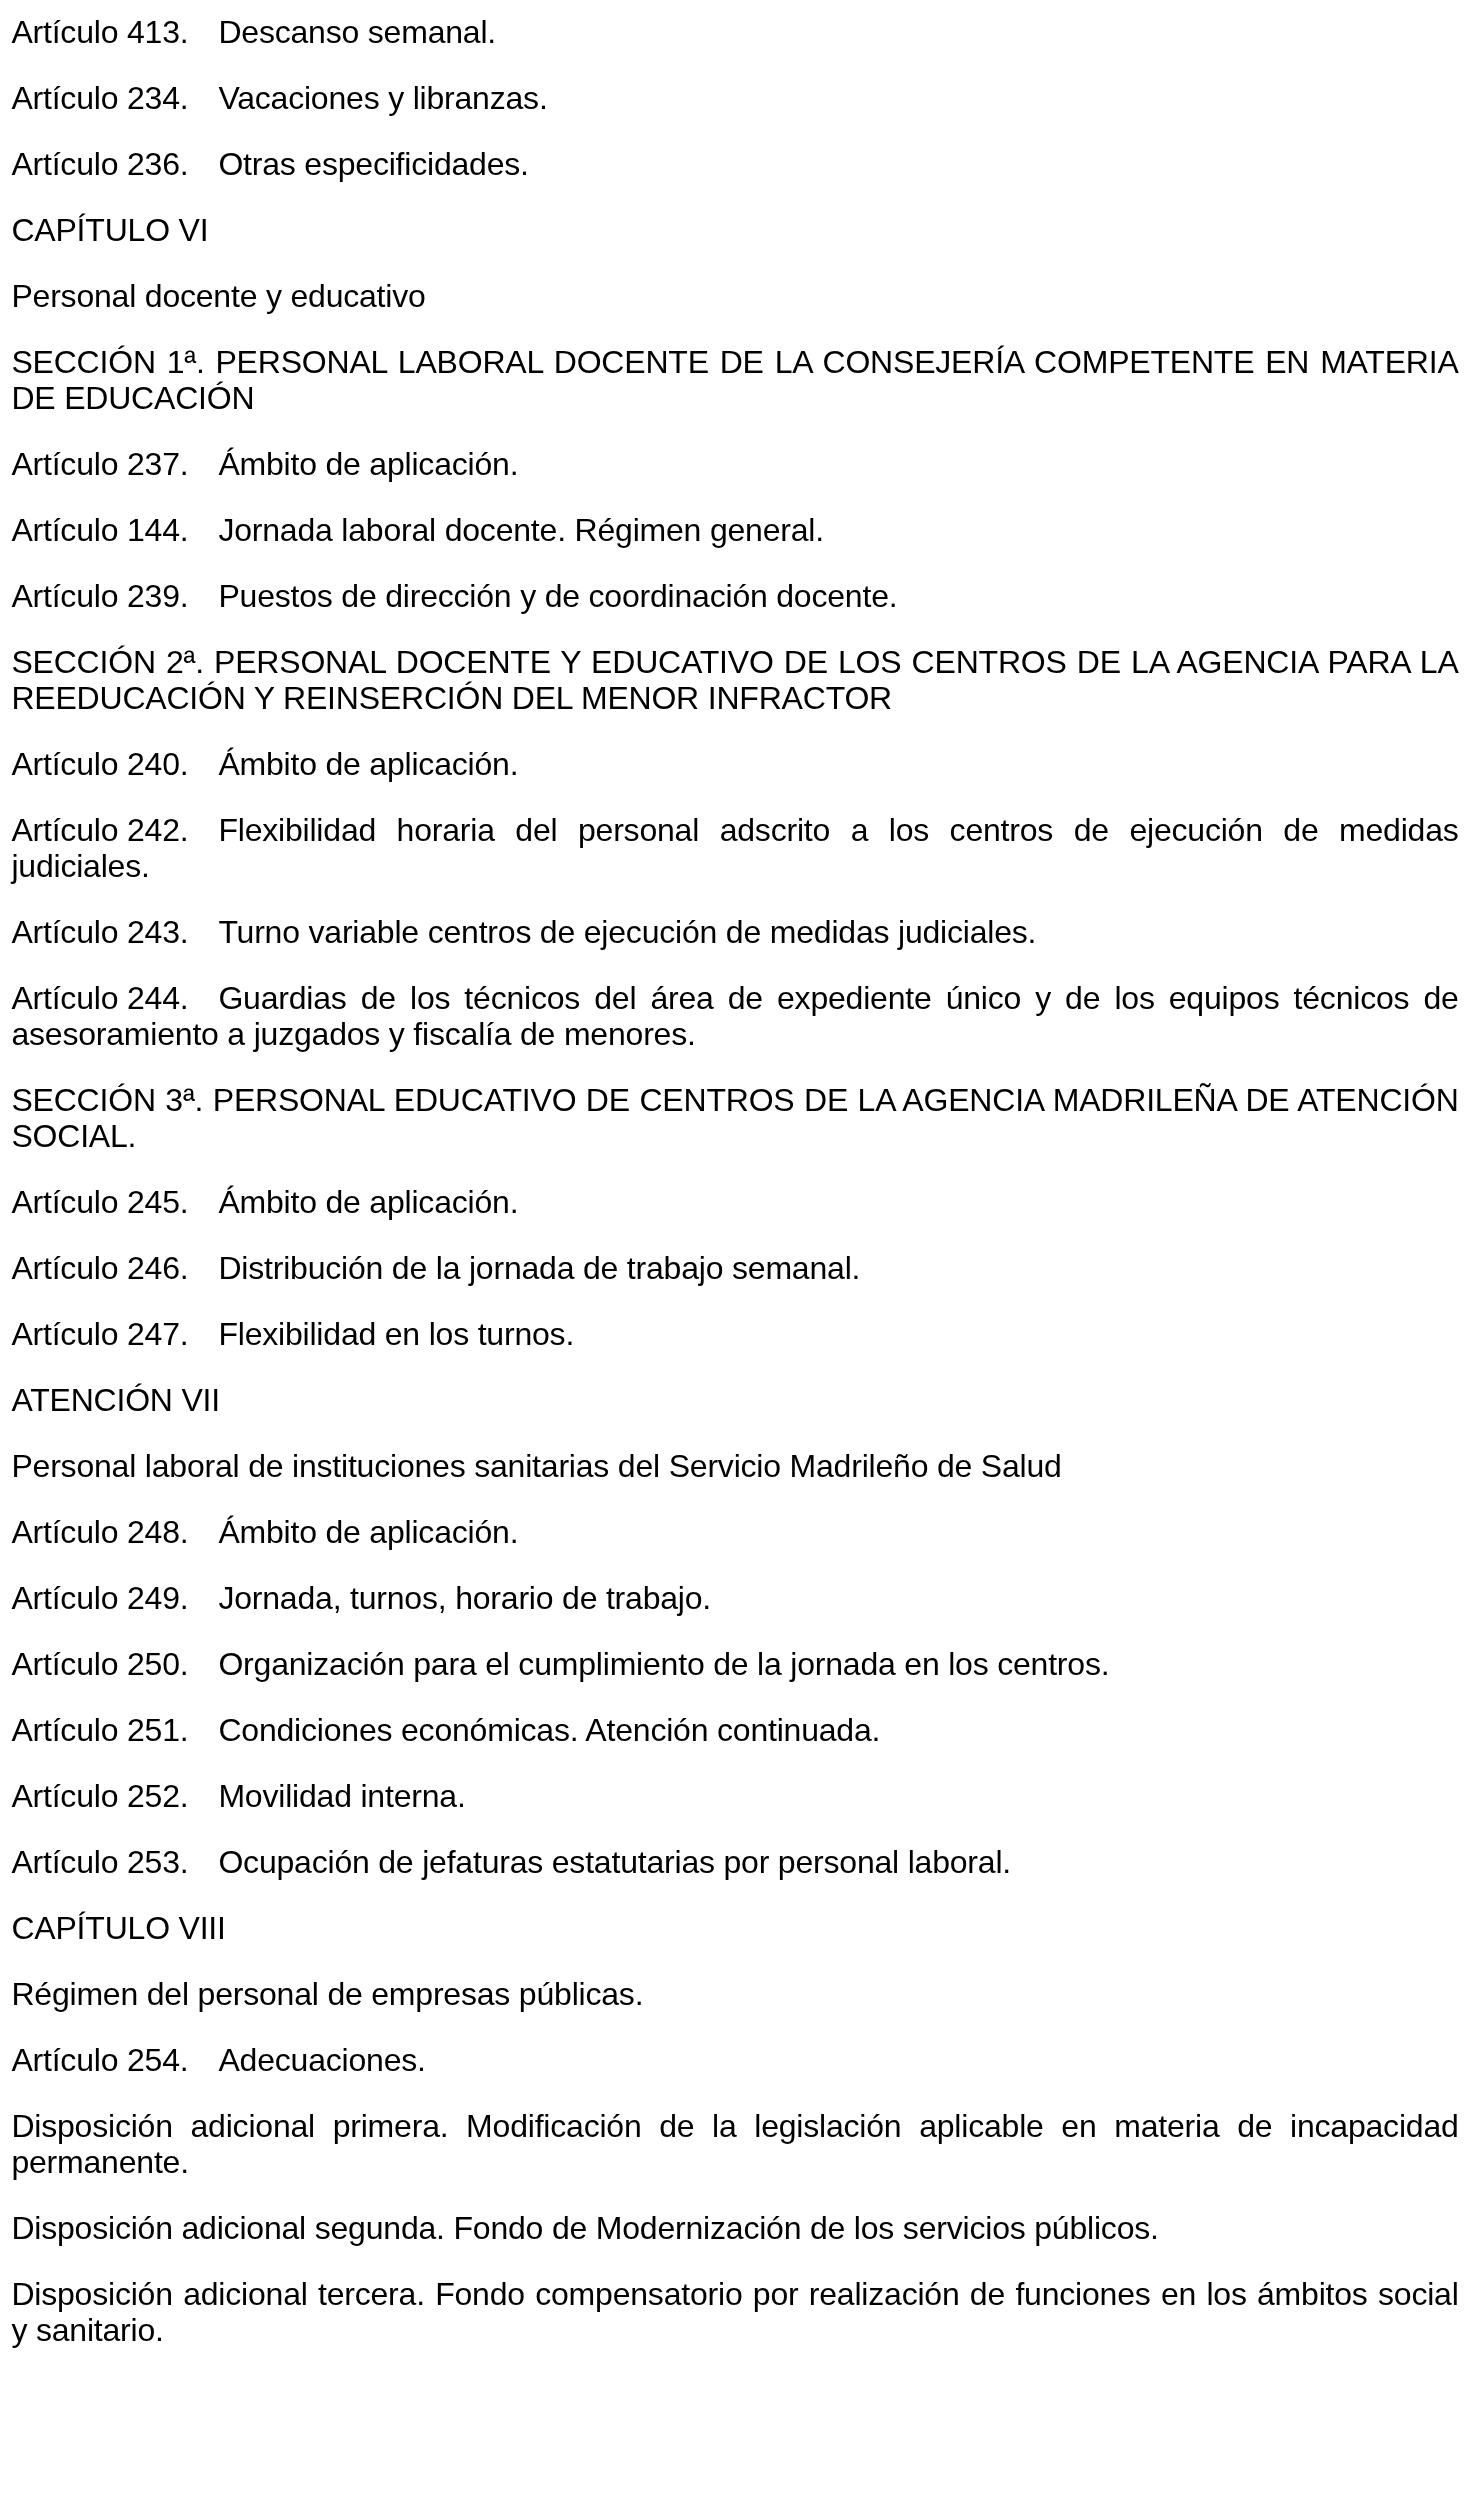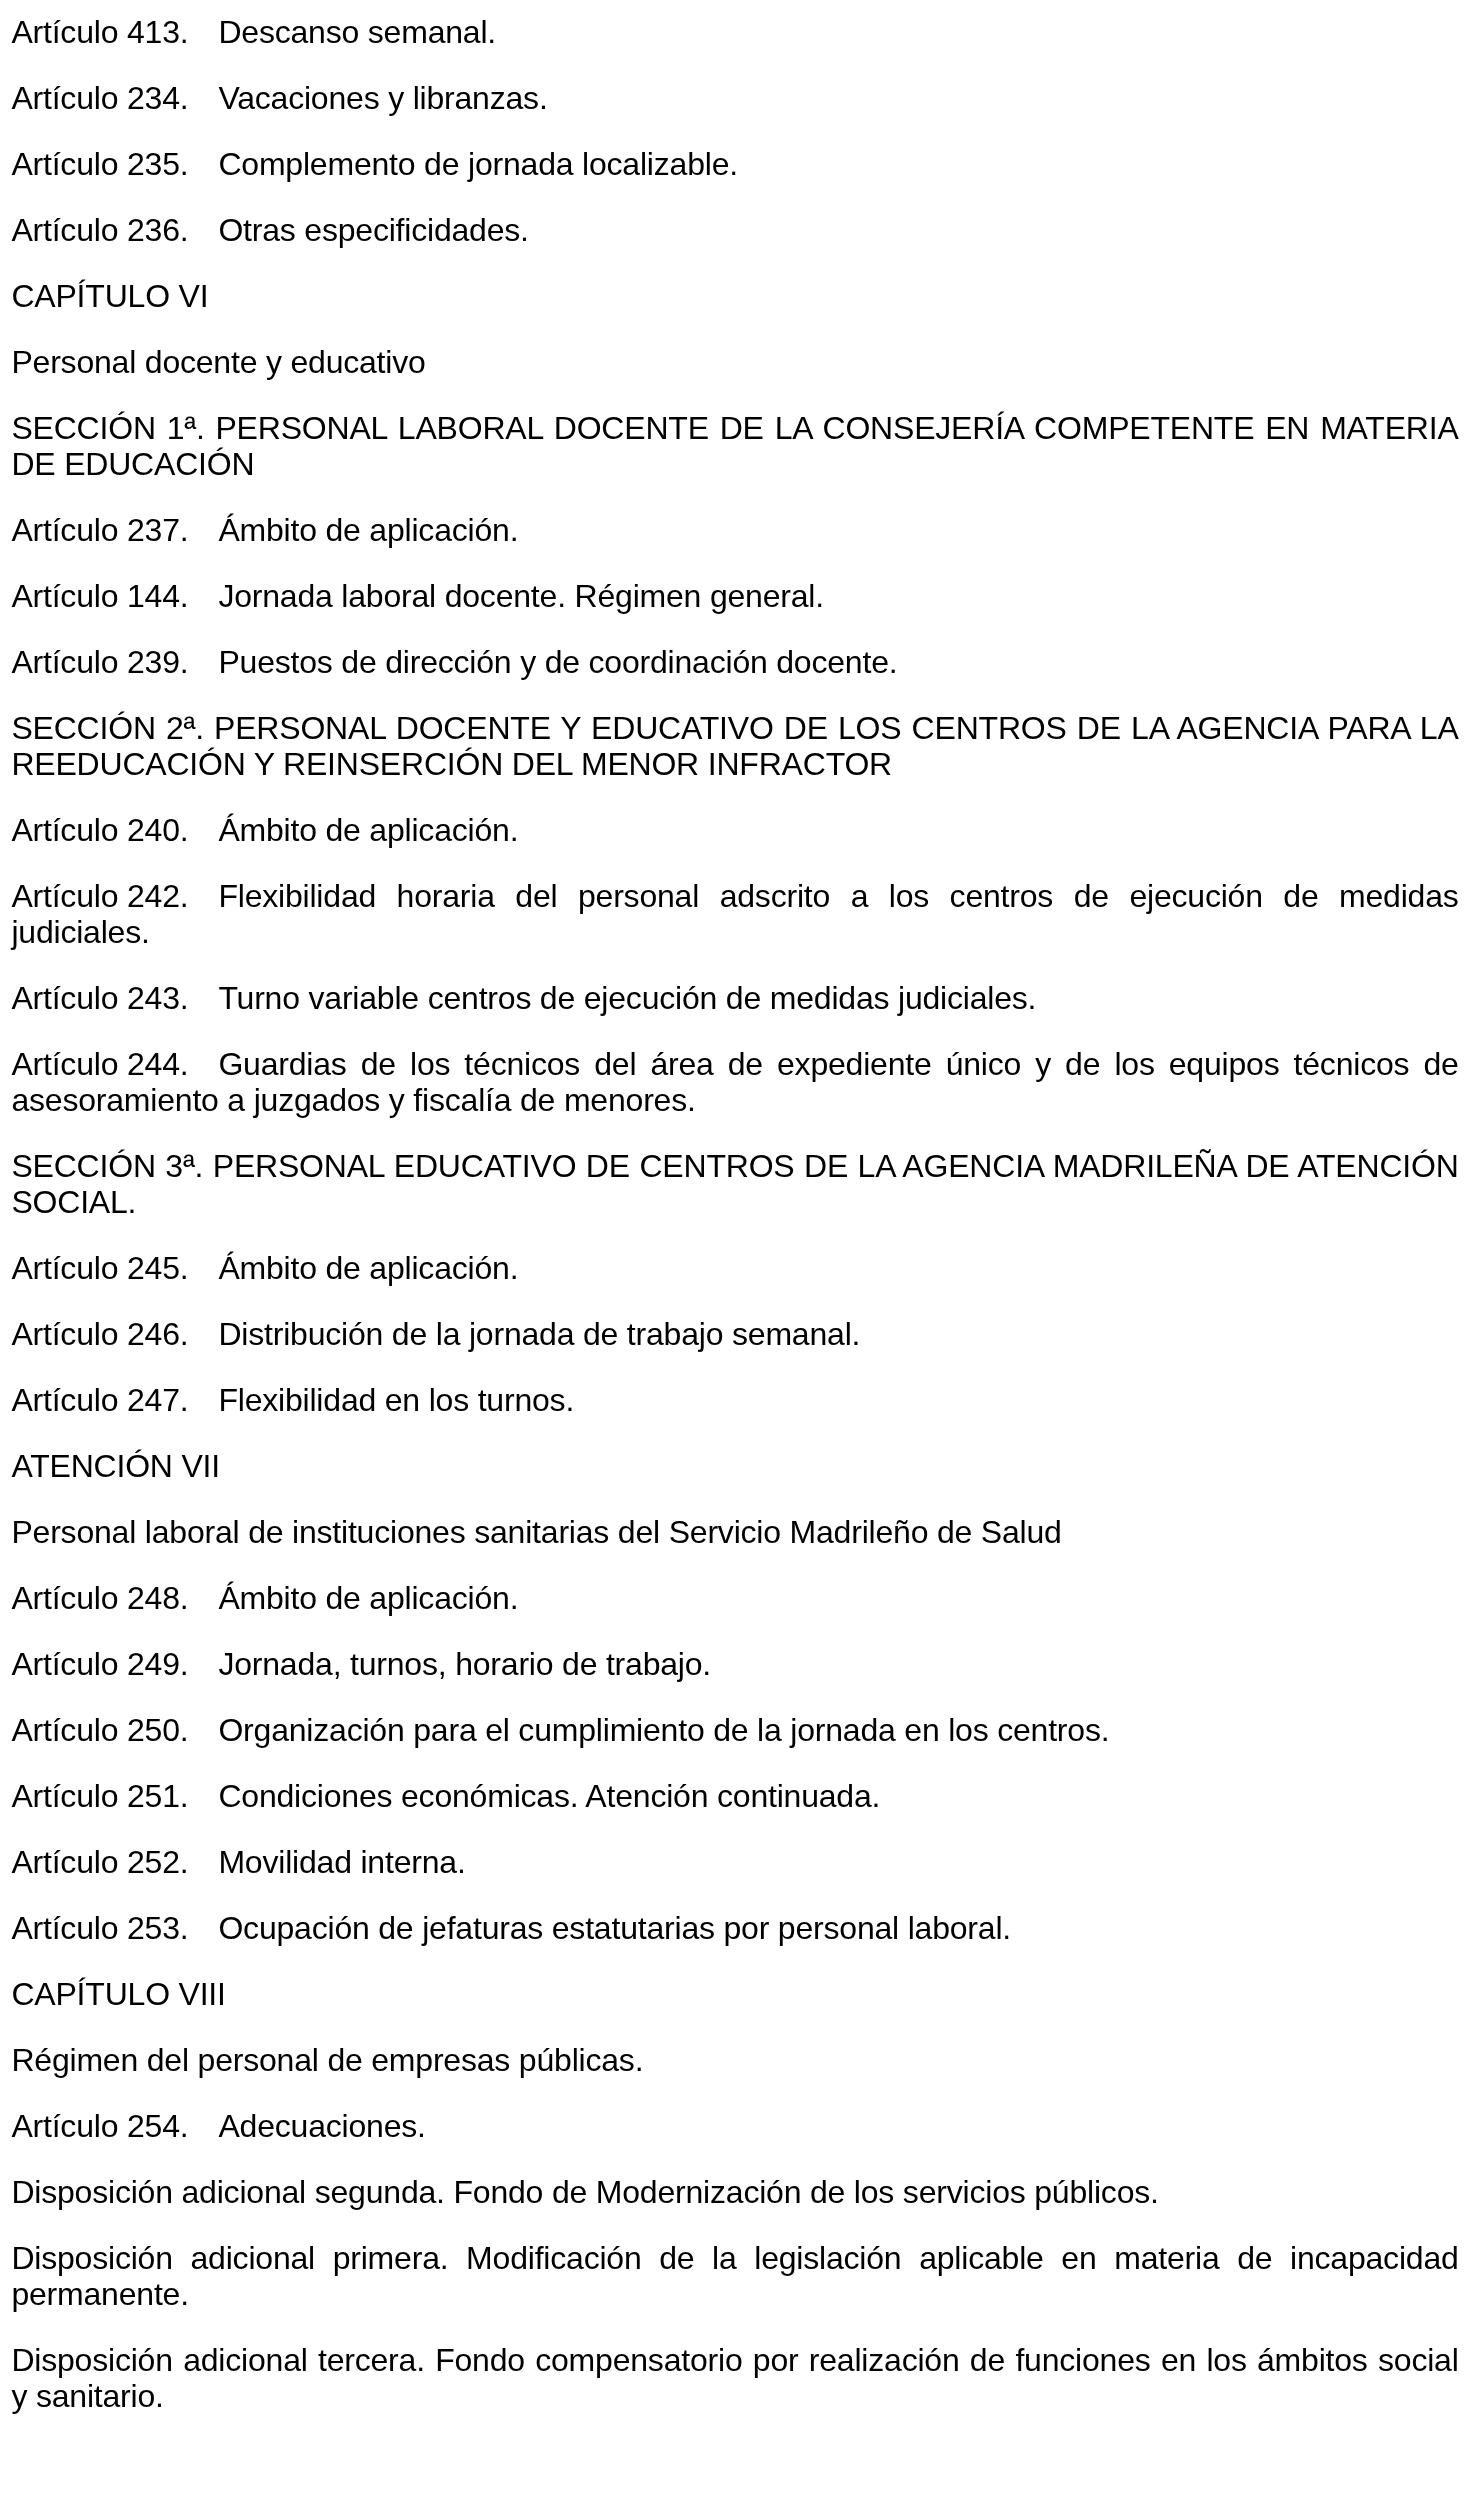--- a/index.html
+++ b/index.html
@@ -34,21 +34,20 @@
 </style>
 </head>
 <body>
 
 <main class="doc">
 
   <p class="art"><span class="lbl">Artículo 413.</span><span class="ttl">Descanso semanal.</span></p>
 
   <p class="art"><span class="lbl">Artículo 234.</span><span class="ttl">Vacaciones y libranzas.</span></p>
 
-  <p class="art"><span class="lbl">Artículo 235.</span><span class="ttl">Complemento de jornada localizable.</span></p>
 
   <p class="art"><span class="lbl">Artículo 236.</span><span class="ttl">Otras especificidades.</span></p>
 
   <p class="cap">CAPÍTULO VI</p>
 
   <p class="capt">Personal docente y educativo</p>
 
   <p class="sec">SECCIÓN 1ª. PERSONAL LABORAL DOCENTE DE LA CONSEJERÍA COMPETENTE EN MATERIA DE EDUCACIÓN</p>
 
   <p class="art"><span class="lbl">Artículo 237.</span><span class="ttl">Ámbito de aplicación.</span></p>
@@ -91,20 +90,20 @@
   <p class="art"><span class="lbl">Artículo 252.</span><span class="ttl">Movilidad interna.</span></p>
 
   <p class="art"><span class="lbl">Artículo 253.</span><span class="ttl">Ocupación de jefaturas estatutarias por personal laboral.</span></p>
 
   <p class="cap">CAPÍTULO VIII</p>
 
   <p class="capt">Régimen del personal de empresas públicas.</p>
 
   <p class="art"><span class="lbl">Artículo 254.</span><span class="ttl">Adecuaciones.</span></p>
 
+  <p class="disp">Disposición adicional primera. Modificación de la legislación aplicable en materia de incapacidad permanente.</p>
+
   <p class="disp">Disposición adicional segunda. Fondo de Modernización de los servicios públicos.</p>
-
-  <p class="disp">Disposición adicional primera. Modificación de la legislación aplicable en materia de incapacidad permanente.</p>
 
   <p class="disp">Disposición adicional tercera. Fondo compensatorio por realización de funciones en los ámbitos social y sanitario.</p>
 
 </main>
 
 
 </body></html>

